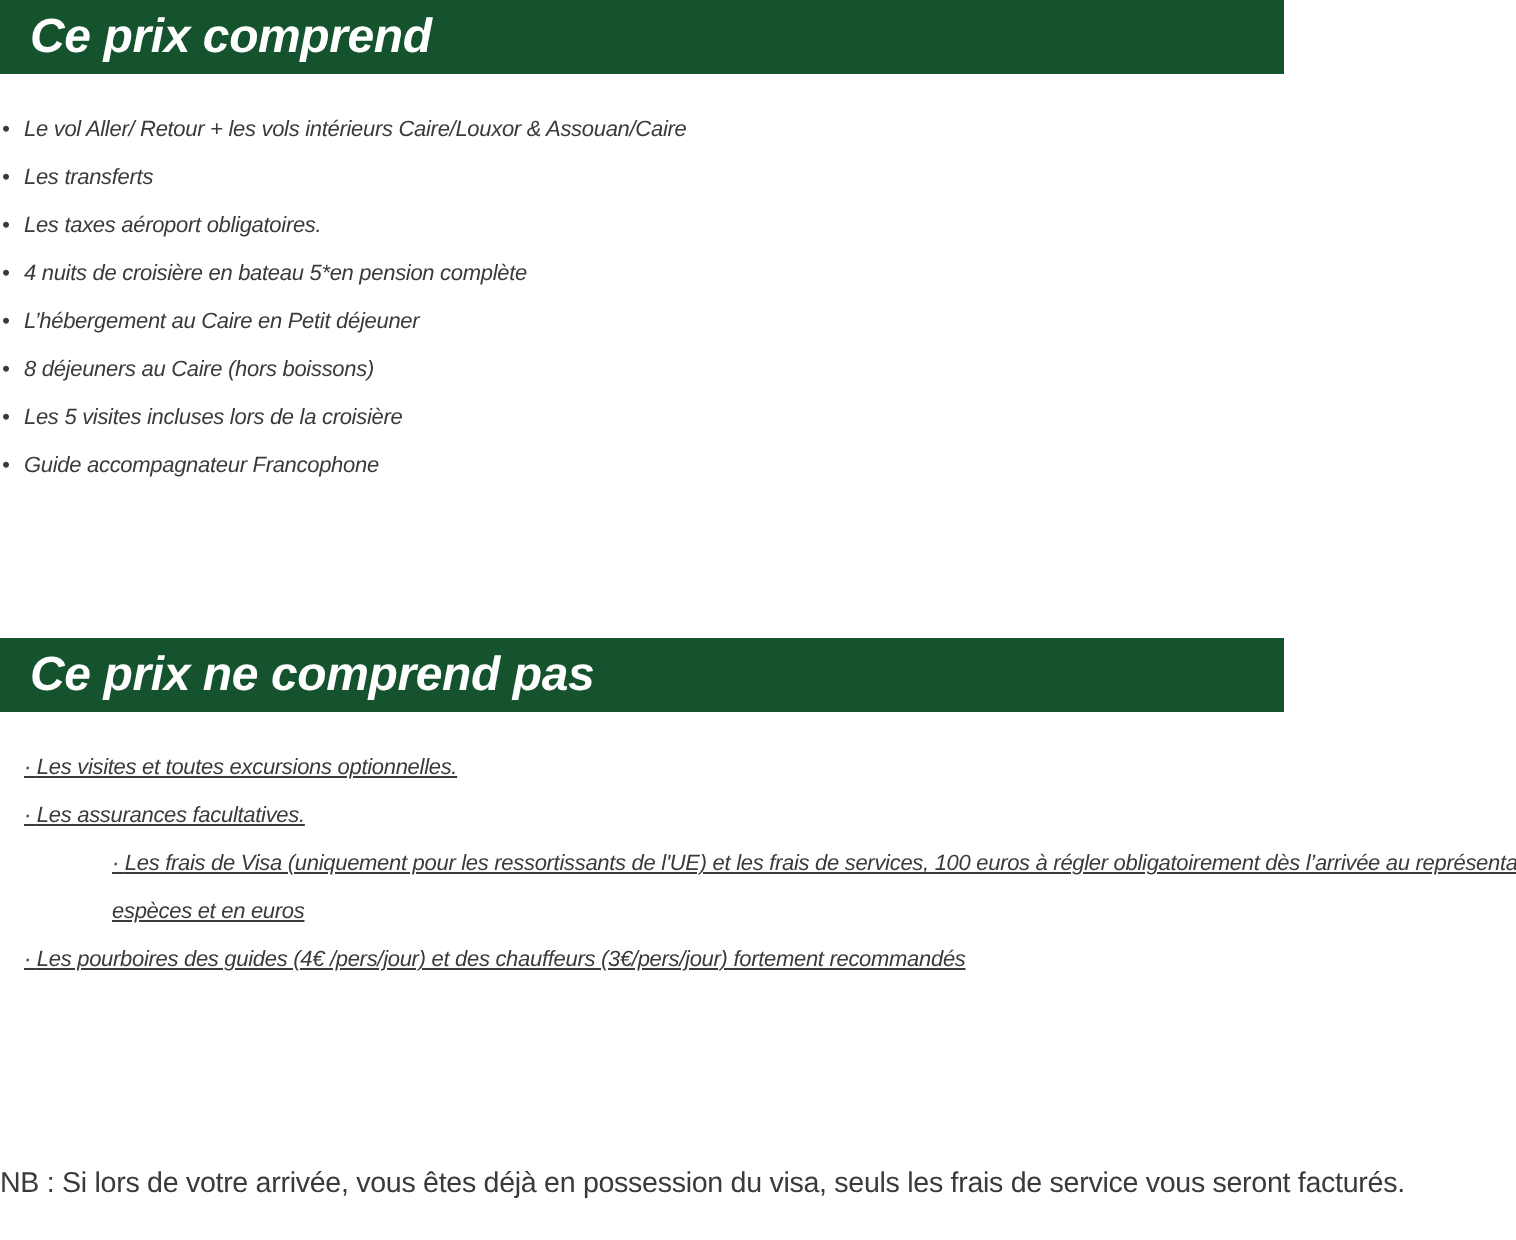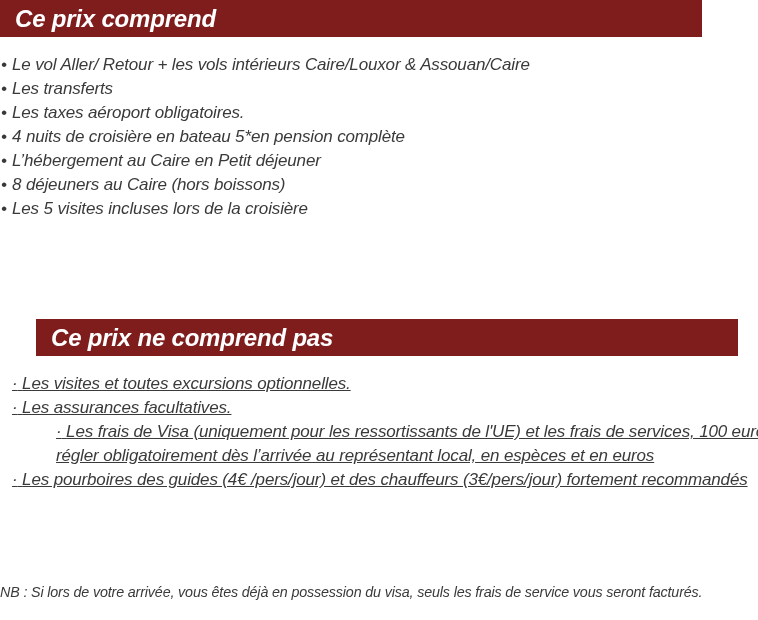--- a/index.html
+++ b/index.html
@@ -1,44 +1,45 @@
 <!DOCTYPE html>
 <html><head>
   <meta charset="utf-8">
   <style>
     html, body { margin: 0; padding: 0; background: #ffffff; }
     body { width: 758px; height: 620px; overflow: hidden; position: relative;
            font-family: "Liberation Sans", "DejaVu Sans", sans-serif; color: #3a3a3a; }
-    .banner { position: absolute; left: 0; width: 702px; height: 37px; background: #7f1d1d; }
+    .banner { position: absolute; left: 0; width: 642px; height: 37px; background: #14532d; }
     .banner h2 { margin: 0; padding-left: 15px; font-size: 24px; font-weight: bold; font-style: italic;
                  color: #ffffff; line-height: 37px; letter-spacing: -0.2px; }
     .list { position: absolute; left: 1px; margin: 0; padding: 0; list-style: none; }
-    .list li { font-size: 17px; font-style: italic; line-height: 24px; white-space: nowrap; letter-spacing: -0.15px; }
+    .list li { font-size: 11px; font-style: italic; line-height: 24px; white-space: nowrap; letter-spacing: -0.15px; }
     .list li.wrap { white-space: normal; width: 756px; padding-left: 44px; }
     .bullet { display: inline-block; width: 11px; }
-    .note { position: absolute; left: 0; top: 580px; font-size: 14.3px; font-style: italic; line-height: 24px; letter-spacing: -0.15px; white-space: nowrap; }
+    .note { position: absolute; left: 0; top: 580px; font-size: 14.3px; line-height: 24px; letter-spacing: -0.15px; white-space: nowrap; }
   </style>
 </head>
 <body>
 
 <div class="banner" style="top:0px;">
   <h2>Ce prix comprend</h2>
 </div>
 
 <ul class="list" style="top:53px;">
   <li><span class="bullet">•</span><span>Le vol Aller/ Retour + les vols intérieurs Caire/Louxor &amp; Assouan/Caire</span></li>
   <li><span class="bullet">•</span><span>Les transferts</span></li>
   <li><span class="bullet">•</span><span>Les taxes aéroport obligatoires.</span></li>
   <li><span class="bullet">•</span><span>4 nuits de croisière en bateau 5*en pension complète</span></li>
   <li><span class="bullet">•</span><span>L’hébergement au Caire en Petit déjeuner</span></li>
   <li><span class="bullet">•</span><span>8 déjeuners au Caire (hors boissons)</span></li>
   <li><span class="bullet">•</span><span>Les 5 visites incluses lors de la croisière</span></li>
+  <li><span class="bullet">•</span><span>Guide accompagnateur Francophone</span></li>
 </ul>
 
-<div class="banner" style="top:319px;margin-left:36px;">
+<div class="banner" style="top:319px;">
   <h2>Ce prix ne comprend pas</h2>
 </div>
 
 <ul class="list" style="top:372px; left:12px;text-decoration:underline;">
   <li><span>·</span> <span>Les visites et toutes excursions optionnelles.</span></li>
   <li><span>·</span> <span>Les assurances facultatives.</span></li>
   <li class="wrap"><span>·</span> <span>Les frais de Visa (uniquement pour les ressortissants de l'UE) et les frais de services, 100 euros à régler obligatoirement dès l’arrivée au représentant local, en espèces et en euros</span></li>
   <li><span>·</span> <span>Les pourboires des guides (4€ /pers/jour) et des chauffeurs (3€/pers/jour) fortement recommandés</span></li>
 </ul>
 

